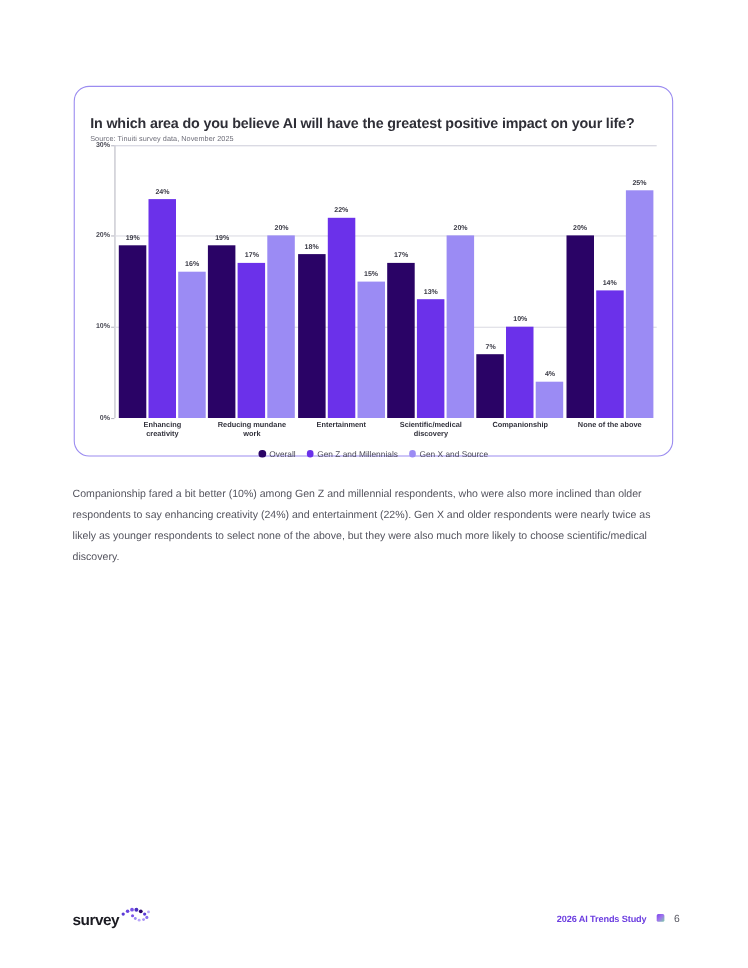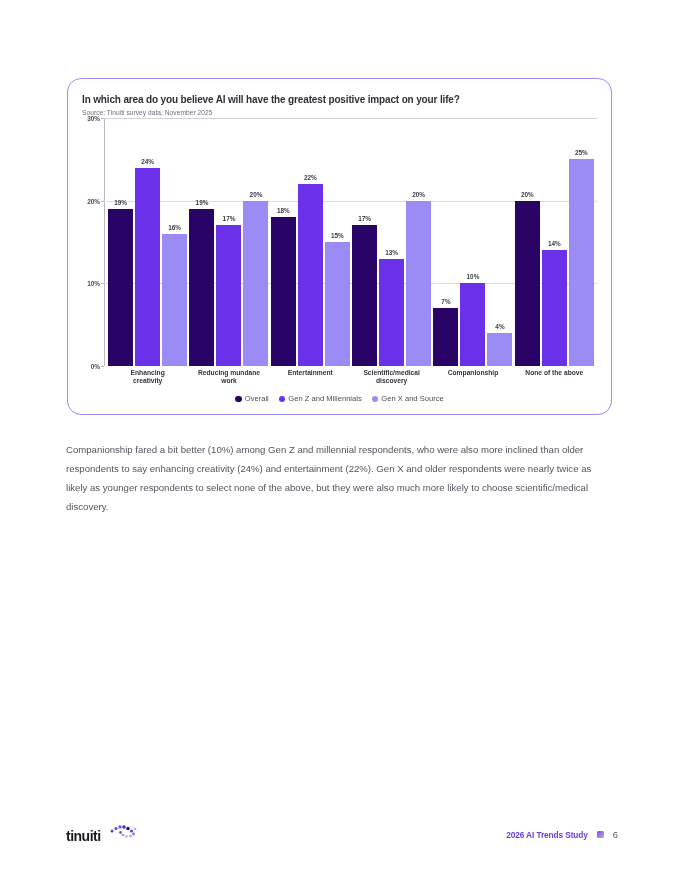--- a/index.html
+++ b/index.html
@@ -23,25 +23,25 @@
     width: 545px;
     height: 337px;
     box-sizing: border-box;
     border: 1.3px solid #9b8cf0;
     border-radius: 14px;
     background: #ffffff;
     padding: 13px 14px 8px 14px;
   }
 
   .chart-title {
-    font-size: 10px;
+    font-size: 13px;
     font-weight: bold;
     color: #2f2f37;
     letter-spacing: -0.15px;
-    margin: 2px 0 3px 0;
+    margin: 12px 0 3px 0;
     line-height: 1.2;
   }
   .chart-source {
     font-size: 6.6px;
     color: #6f6f7a;
     margin: 0 0 2px 0;
     letter-spacing: 0.05px;
   }
 
   
@@ -380,21 +380,21 @@
       <div class="legend-item">
         <span class="legend-dot" style="background: rgb(155, 139, 244);"></span>
         <span>Gen X and Source</span>
       </div>
     </div>
 </div>
 
 <p class="body-copy">Companionship fared a bit better (10%) among Gen Z and millennial respondents, who were also more inclined than older respondents to say enhancing creativity (24%) and entertainment (22%). Gen X and older respondents were nearly twice as likely as younger respondents to select none of the above, but they were also much more likely to choose scientific/medical discovery.</p>
 
 <div class="footer-logo">
-  <span class="logo-word">tinuiti</span>
+  <span class="logo-word">survey</span>
   <span class="logo-swoosh">
     <svg width="34" height="20" viewBox="0 0 34 20">
       <g fill="none">
         <circle cx="4" cy="11" r="1.5" fill="#5b3ad6"></circle>
         <circle cx="8" cy="8.5" r="1.6" fill="#6b45e0"></circle>
         <circle cx="12" cy="7" r="1.7" fill="#7a52e8"></circle>
         <circle cx="16" cy="7" r="1.8" fill="#4a2fc0"></circle>
         <circle cx="20" cy="8.5" r="1.7" fill="#2a0366"></circle>
         <circle cx="23.5" cy="11" r="1.5" fill="#5b3ad6"></circle>
         <circle cx="25.5" cy="14" r="1.4" fill="#8a6ef0"></circle>

